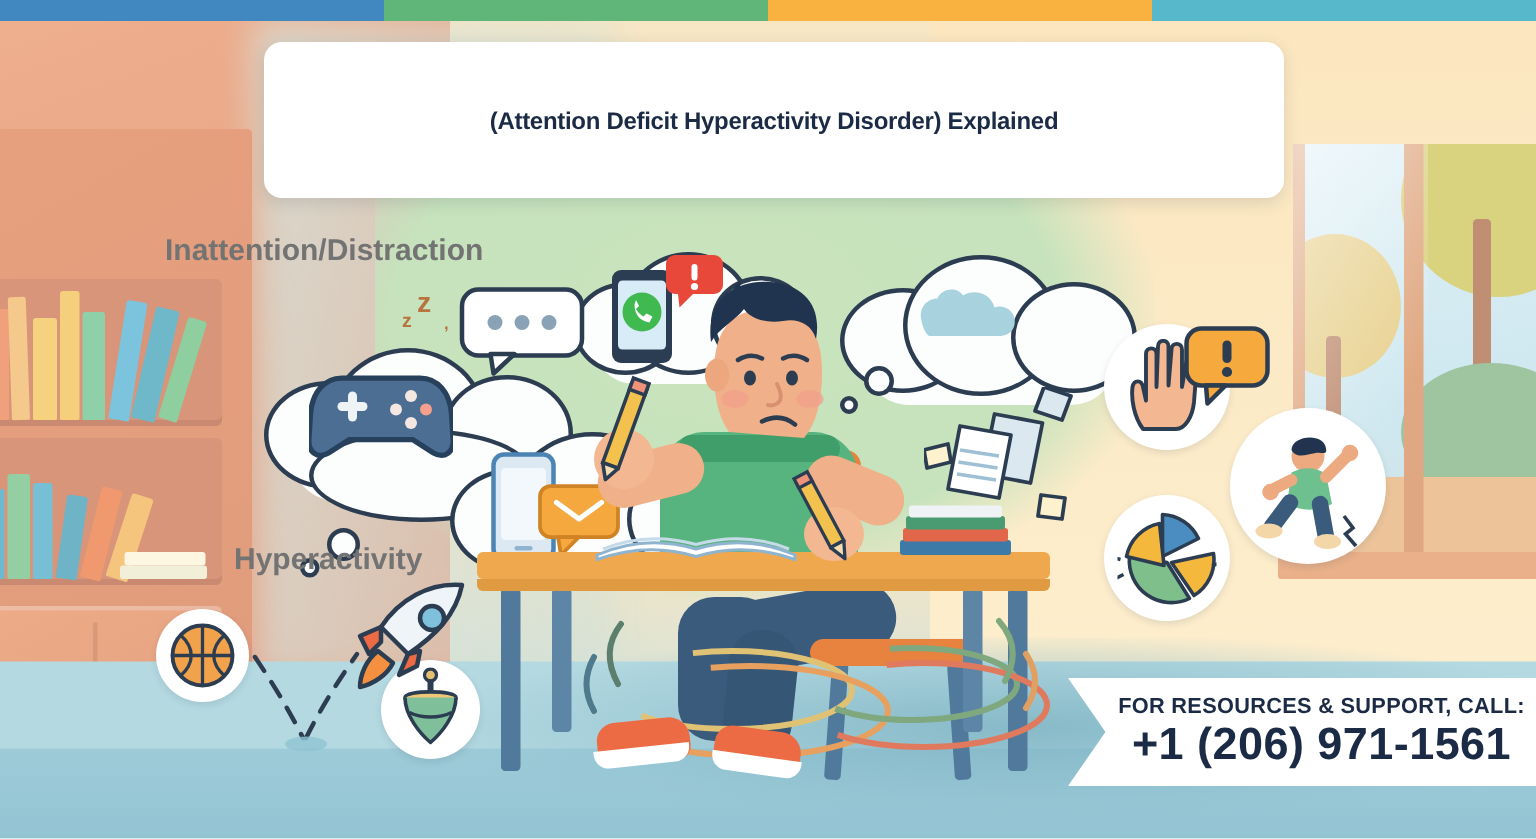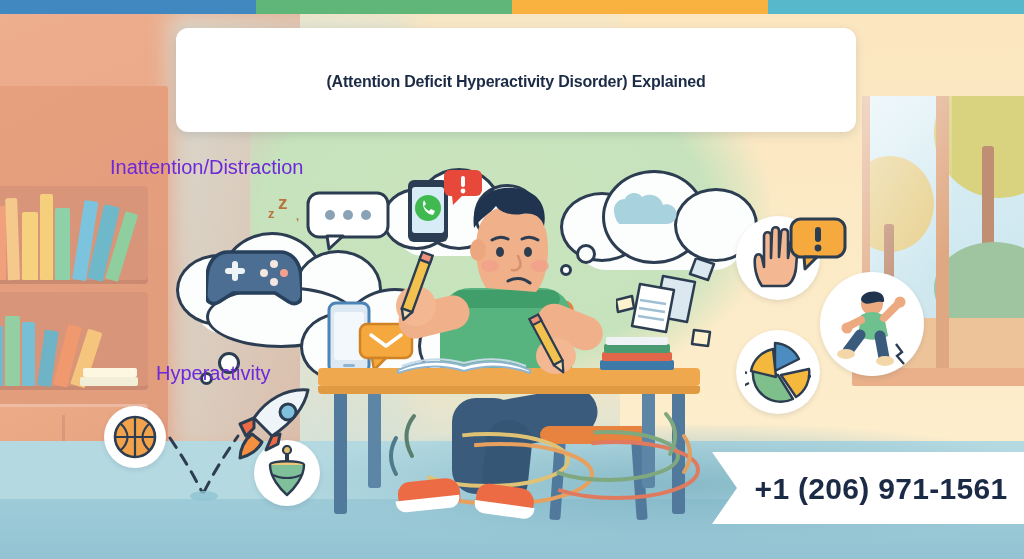--- a/index.html
+++ b/index.html
@@ -56,21 +56,21 @@
   .band { height:14px; }
 
   
   .title-card { position:absolute; left:176px; top:28px; width:680px; height:104px;
     background:#fff; border-radius:12px; box-shadow:0 3px 10px rgba(60,80,95,0.16); z-index:9;
     display:flex; flex-direction:column; align-items:center; justify-content:center; }
   .title-main { font-size:47px; font-weight:bold; color:#1b3a5c; letter-spacing:0.5px; line-height:1.02; }
   .title-sub { font-size:16px; font-weight:bold; color:#1b2b45; margin-top:4px; letter-spacing:-0.2px; }
 
   
-  .sym-label { position:absolute; font-size:20px; font-weight:normal; color:#6d28d9; z-index:8; white-space:nowrap; }
+  .sym-label { position:absolute; font-size:20px; font-weight:bold; color:#737373; z-index:8; white-space:nowrap; }
   #label-inattention { left:110px; top:156px; }
   #label-impulsivity { left:724px; top:176px; }
   #label-hyperactivity { left:156px; top:362px; }
 
   
   .cloud { position:absolute; background:#fcfdfd; border:3px solid #2c3d52; border-radius:50%; z-index:4; }
   .cloud-group { position:absolute; z-index:4; }
   .cdot { position:absolute; background:#fcfdfd; border:3px solid #2c3d52; border-radius:50%; }
 
   
@@ -437,16 +437,17 @@
   </div>
 
   <div class="title-card">
     <div class="title-sub">(Attention Deficit Hyperactivity Disorder) Explained</div>
   </div>
 
   <div class="sym-label" id="label-inattention">Inattention/Distraction</div>
   <div class="sym-label" id="label-hyperactivity">Hyperactivity</div>
 
   <div class="ribbon">
+    <div class="ribbon-top">FOR RESOURCES &amp; SUPPORT, CALL:</div>
     <div class="ribbon-phone">+1 (206) 971-1561</div>
   </div>
 
 </div>
 
 </body></html>

